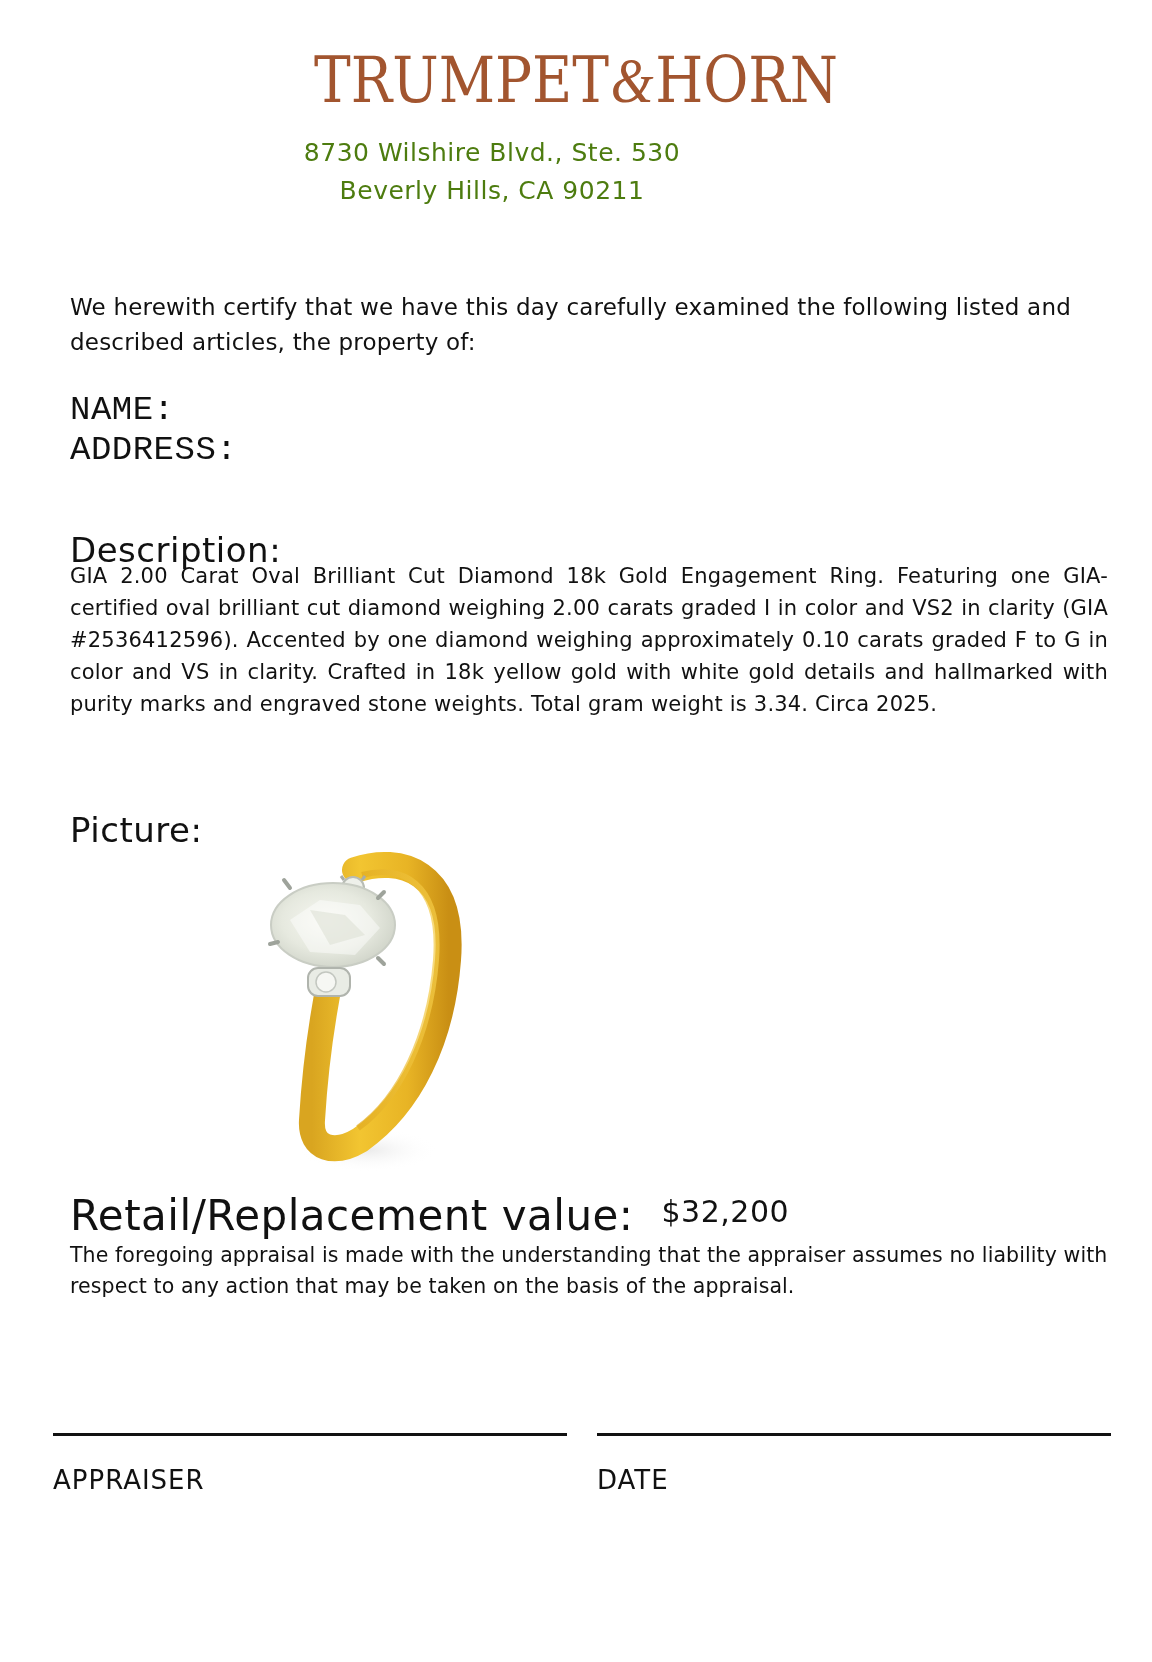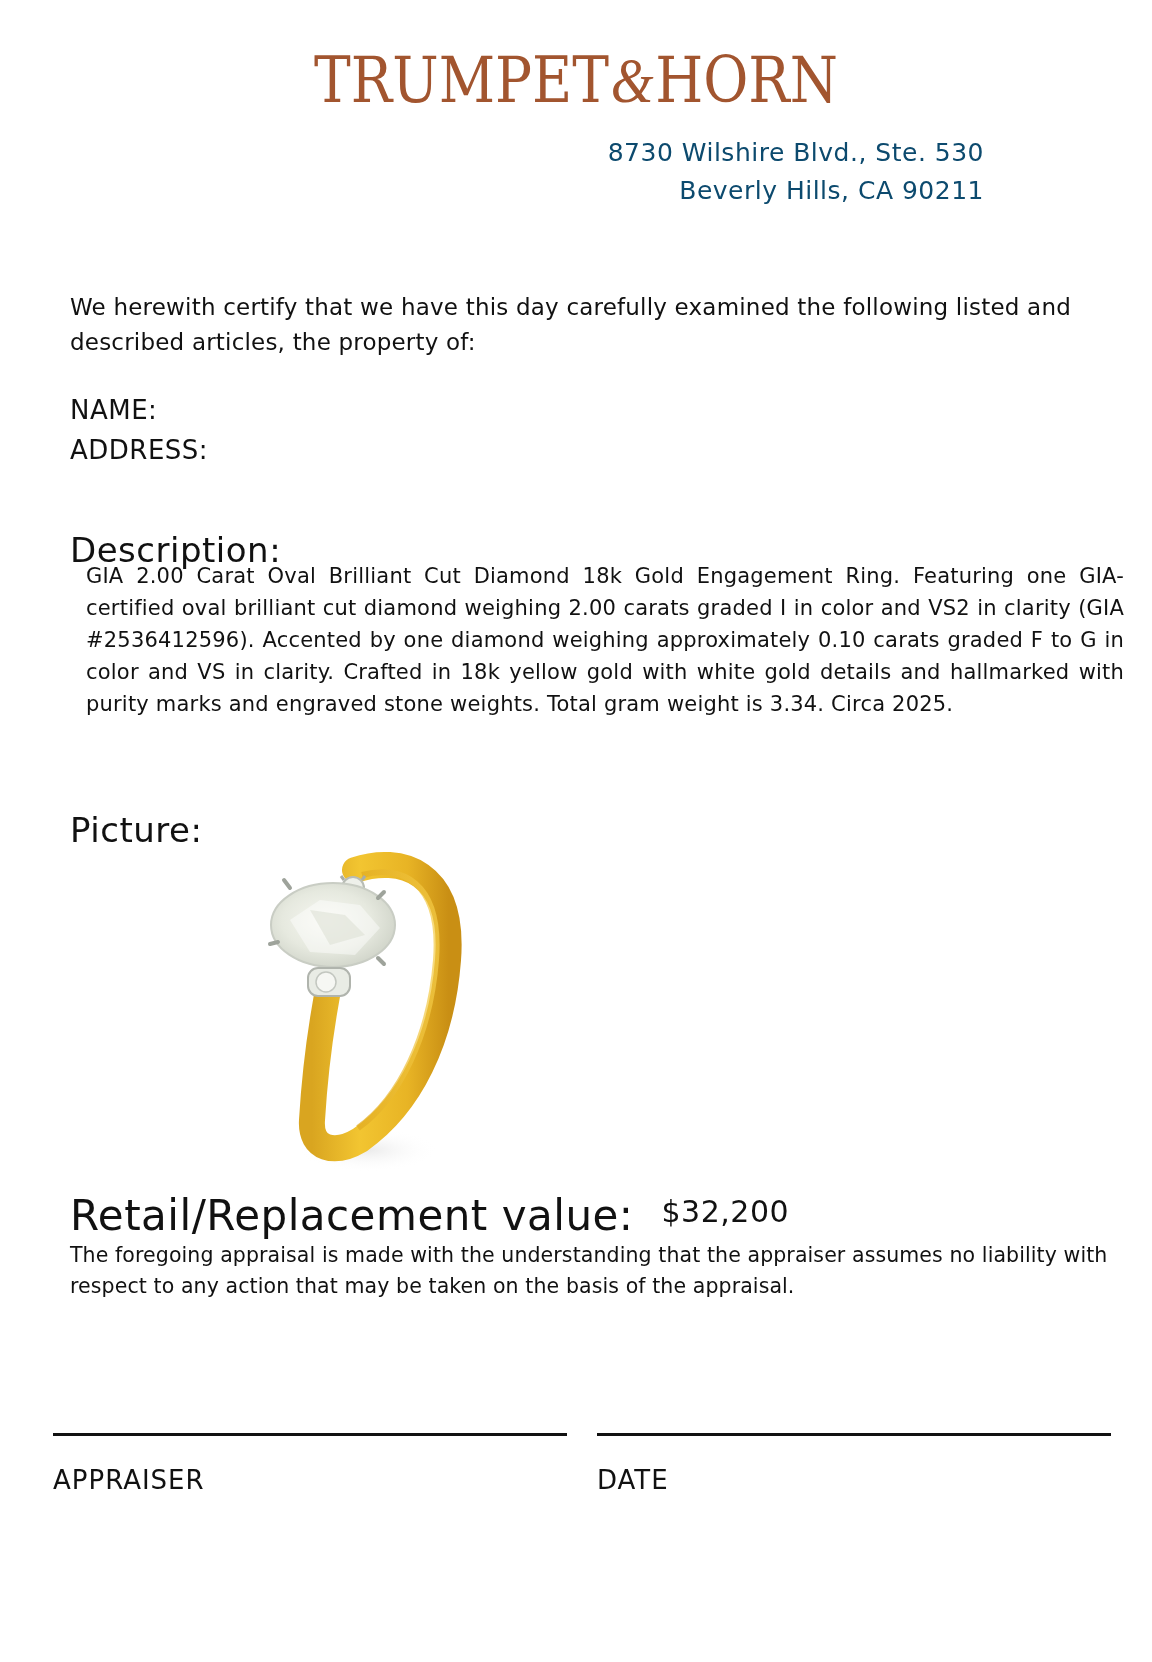--- a/index.html
+++ b/index.html
@@ -32,57 +32,57 @@
     }
     .logo .amp {
       font-family: "Liberation Serif", serif;
       font-style: italic;
       margin: 0 2px;
     }
 
     
     .address {
       left: 0; width: 984px; top: 134px;
-      text-align: right;
+      text-align: center;
       font-size: 25px;
       line-height: 38px;
       letter-spacing: 0.5px;
-      color: #0c4a6e;
+      color: #4d7c0f;
     }
     .address div { white-space: nowrap; }
 
     
     .intro {
       left: 70px; width: 1040px; top: 290px;
       font-size: 23px;
       line-height: 35px;
       letter-spacing: 0.2px;
     }
 
     .field-label {
       left: 70px;
-      font-size: 26px;
+      font-size: 34px;
       line-height: 32px;
       letter-spacing: 0.5px;
+      font-family: Liberation Mono, monospace;
     }
 
     .section-heading {
       left: 70px;
       font-size: 34px;
       line-height: 40px;
       letter-spacing: 0.5px;
     }
 
     .description {
       left: 70px; width: 1038px; top: 560px;
       font-size: 21px;
       line-height: 32px;
       text-align: justify;
       letter-spacing: 0.2px;
-      margin-left: 16px;
     }
 
     
     .picture {
       left: 250px; top: 850px; width: 240px; height: 330px;
     }
 
     
     .retail-row {
       left: 70px; top: 1190px;

